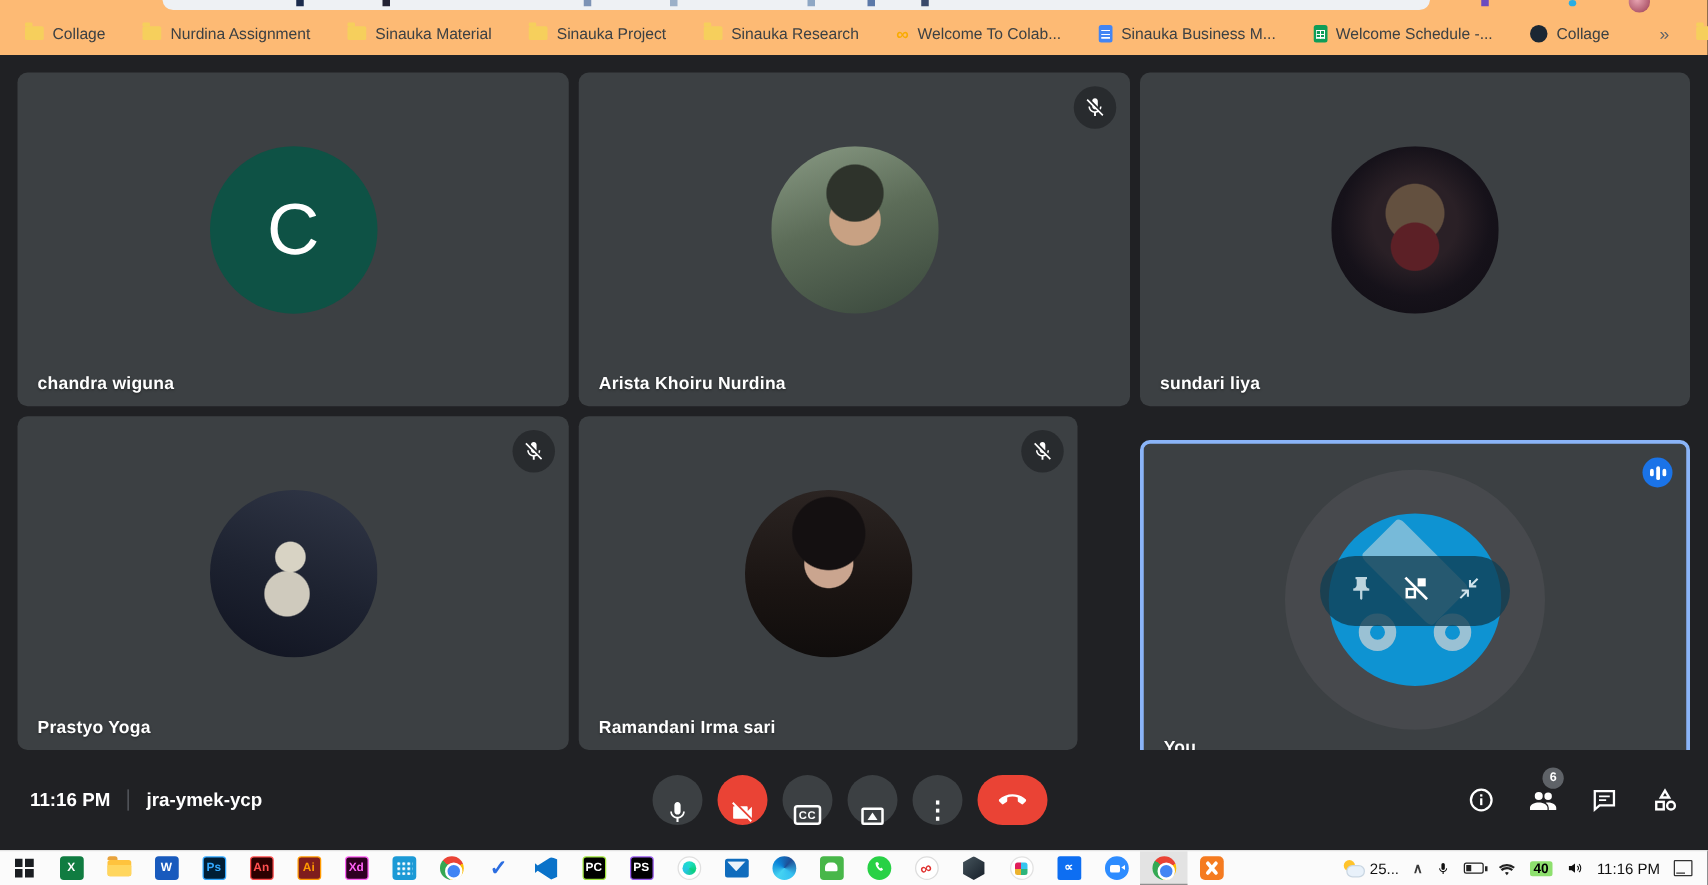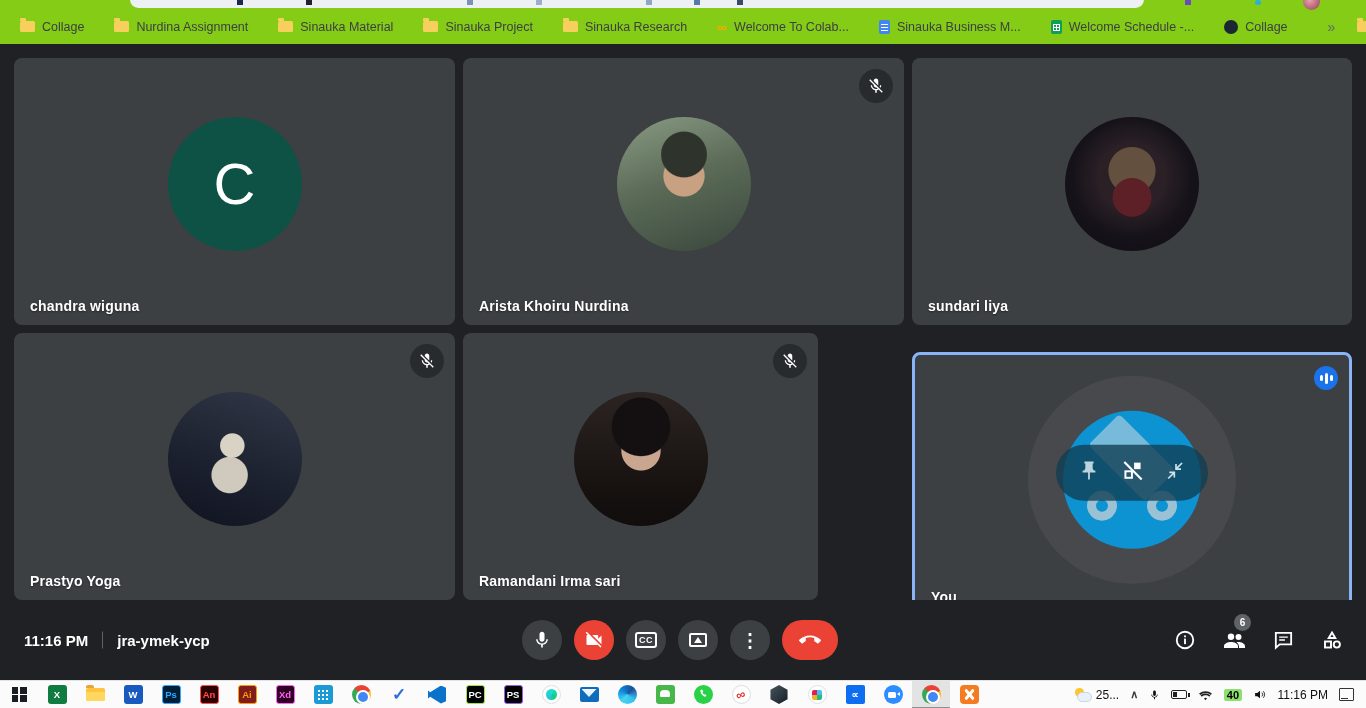--- a/index.html
+++ b/index.html
@@ -1,20 +1,20 @@
 <!DOCTYPE html>
 <html><head>
 <meta charset="utf-8">
 <style>
   * { margin:0; padding:0; box-sizing:border-box; }
   html,body { width:1366px; height:708px; overflow:hidden; background:#202124;
     font-family:"Liberation Sans", sans-serif; }
 
   
-  #browser-top { position:absolute; top:0; left:0; width:1366px; height:44px; background:#84cc16; }
+  #browser-top { position:absolute; top:0; left:0; width:1366px; height:44px; background:#fdba74; }
   #omnibox-bottom { position:absolute; top:-9px; left:130px; width:1014px; height:17px;
     background:#eef1f4; border-radius:9px; }
   .favicon-speck { position:absolute; top:0; width:6px; height:5px; }
   #bookmarks-row { position:absolute; top:9px; left:0; right:0; height:35px;
     display:flex; align-items:center; padding:0 16px 0 20px; }
   .bm { display:flex; align-items:center; gap:7px; margin-right:30px;
     font-size:12.5px; color:#3c4043; white-space:nowrap; cursor:pointer; }
   .bm-folder { width:15px; height:11px; background:#f6cf5c; border-radius:1.5px; position:relative; }
   .bm-folder::before { content:""; position:absolute; top:-3px; left:0; width:6px; height:3px;
     background:#f6cf5c; border-radius:1px 1px 0 0; }
@@ -82,21 +82,21 @@
   .sb-bar { width:3px; border-radius:2px; background:#fff; }
 
   
   #meet-bar { position:absolute; left:0; top:600px; width:1366px; height:80px; background:#202124; }
   #meet-info { position:absolute; left:24px; top:50%; transform:translateY(-50%);
     display:flex; align-items:center; gap:14px; color:#fff; font-size:15px; font-weight:700; }
   .v-div { width:1px; height:17px; background:#5f6368; }
   #center-controls { position:absolute; left:522px; top:50%; transform:translateY(-50%);
     display:flex; align-items:center; gap:12px; }
   .ctl { width:40px; height:40px; border-radius:50%; background:#3c4043;
-    display:flex; align-items:center; justify-content:center; cursor:pointer; }
+    display:flex; align-items:flex-end; justify-content:center; cursor:pointer; }
   .ctl.red { background:#ea4335; }
   .ctl-hang { width:56px; height:40px; border-radius:20px; background:#ea4335;
     display:flex; align-items:center; justify-content:center; cursor:pointer; }
   .cc-box { border:2px solid #fff; border-radius:3px; color:#fff; font-size:9px;
     font-weight:700; padding:1px 2px; letter-spacing:.5px; }
   .present-box { width:18px; height:14px; border:2px solid #fff; border-radius:2px;
     display:flex; align-items:flex-end; justify-content:center; }
   .present-arrow { width:0; height:0; border-left:4px solid transparent;
     border-right:4px solid transparent; border-bottom:6px solid #fff; margin-bottom:2px; }
   .dots::after { content:"⋮"; color:#fff; font-size:19px; font-weight:700; }
@@ -281,21 +281,21 @@
 <div class="tile" style="left:14px;top:333px;width:441px;height:267px">
   <div class="mute-badge">
     <svg width="18" height="18" viewBox="0 0 24 24">
         <path fill="#fff" d="M19 11h-1.7c0 .74-.16 1.43-.43 2.05l1.23 1.23c.56-.98.9-2.09.9-3.28zm-4.02.17c0-.06.02-.11.02-.17V5c0-1.66-1.34-3-3-3S9 3.34 9 5v.18l5.98 5.99zM4.27 3 3 4.27l6.01 6.01V11c0 1.66 1.33 3 2.99 3 .22 0 .44-.03.65-.08l1.66 1.66c-.71.33-1.5.52-2.31.52-2.76 0-5.3-2.1-5.3-5.1H5c0 3.41 2.72 6.23 6 6.72V21h2v-3.28c.91-.13 1.77-.45 2.54-.9L19.73 21 21 19.73 4.27 3z"></path>
       </svg>
   </div>
   <div class="avatar av-prastyo"></div>
   <div class="tile-name">Prastyo Yoga</div>
 </div>
 
-<div class="tile" style="left:463px;top:333px;width:355px;height:267px">
+<div class="tile" style="left:463px;top:333px;width:399px;height:267px">
   <div class="mute-badge">
     <svg width="18" height="18" viewBox="0 0 24 24">
         <path fill="#fff" d="M19 11h-1.7c0 .74-.16 1.43-.43 2.05l1.23 1.23c.56-.98.9-2.09.9-3.28zm-4.02.17c0-.06.02-.11.02-.17V5c0-1.66-1.34-3-3-3S9 3.34 9 5v.18l5.98 5.99zM4.27 3 3 4.27l6.01 6.01V11c0 1.66 1.33 3 2.99 3 .22 0 .44-.03.65-.08l1.66 1.66c-.71.33-1.5.52-2.31.52-2.76 0-5.3-2.1-5.3-5.1H5c0 3.41 2.72 6.23 6 6.72V21h2v-3.28c.91-.13 1.77-.45 2.54-.9L19.73 21 21 19.73 4.27 3z"></path>
       </svg>
   </div>
   <div class="avatar av-ramandani"></div>
   <div class="tile-name">Ramandani Irma sari</div>
 </div>
 
 <div class="tile" id="tile-you" style="left:912px;top:352px;width:440px;height:267px">

